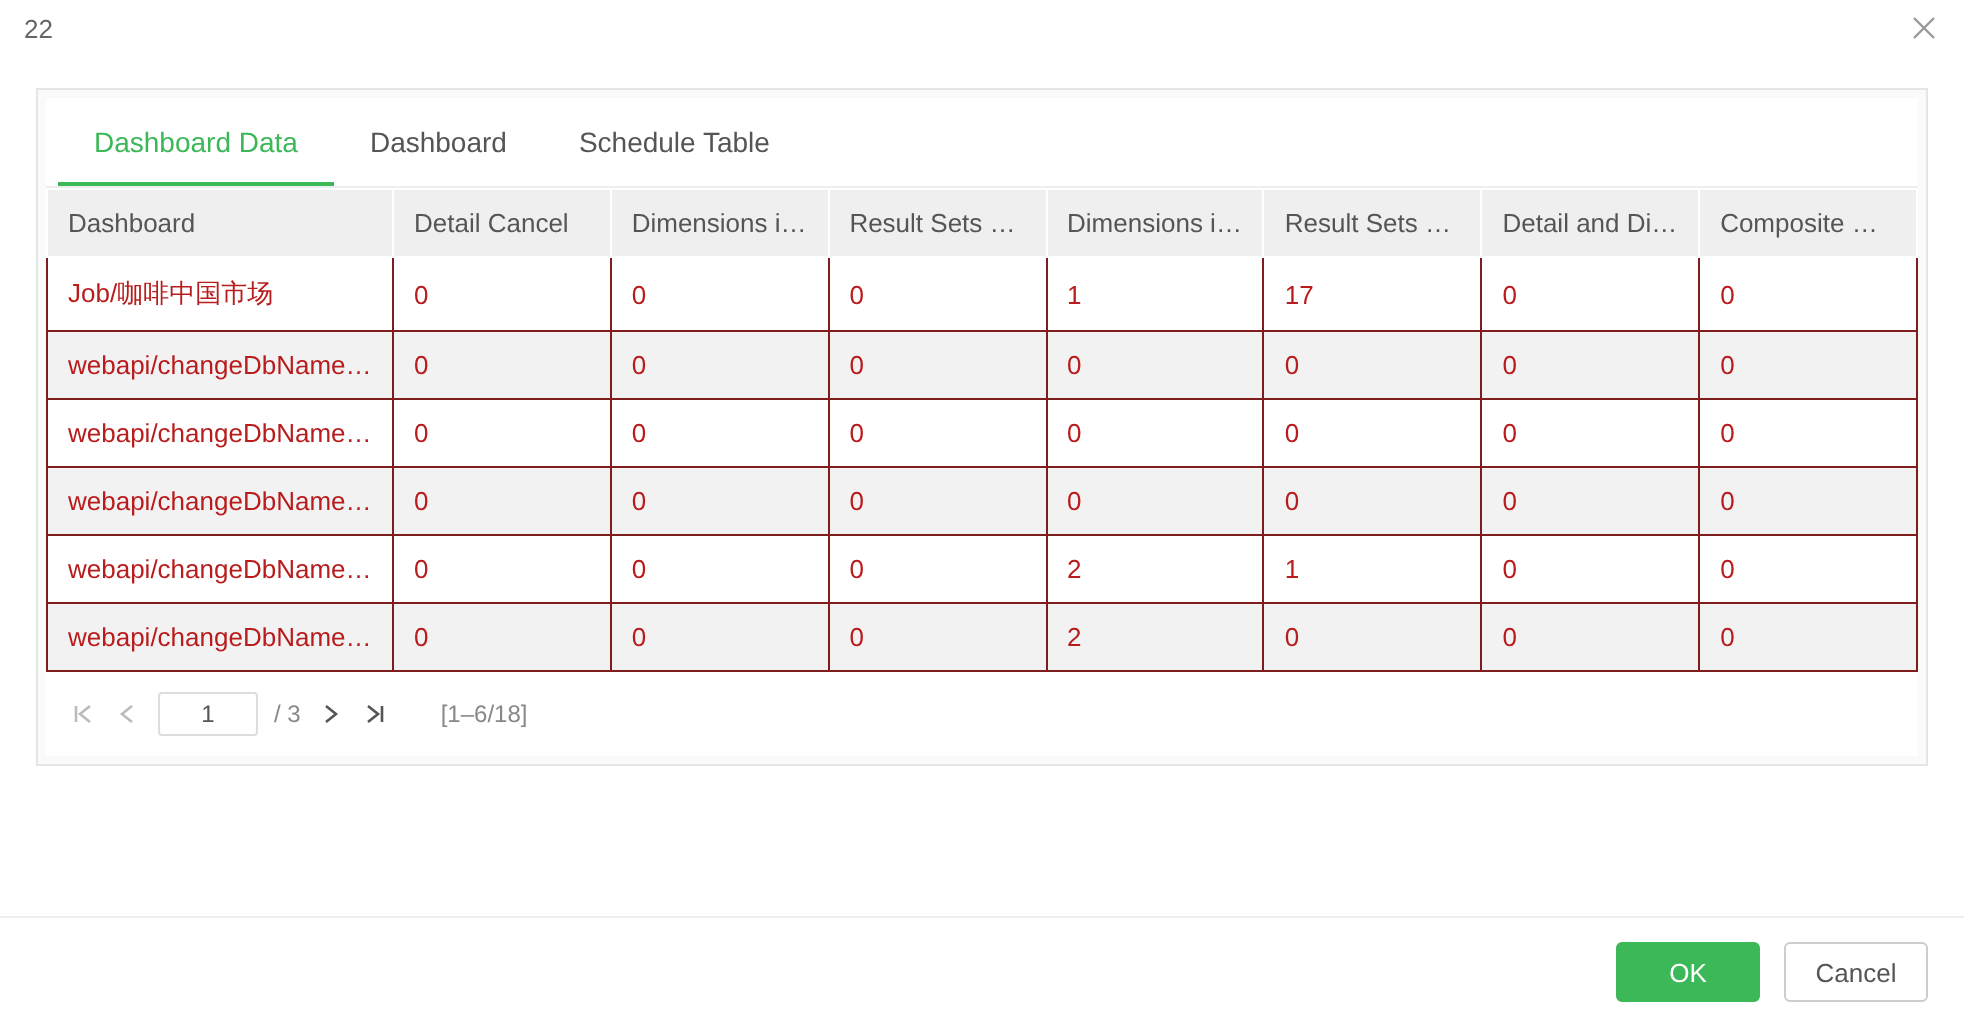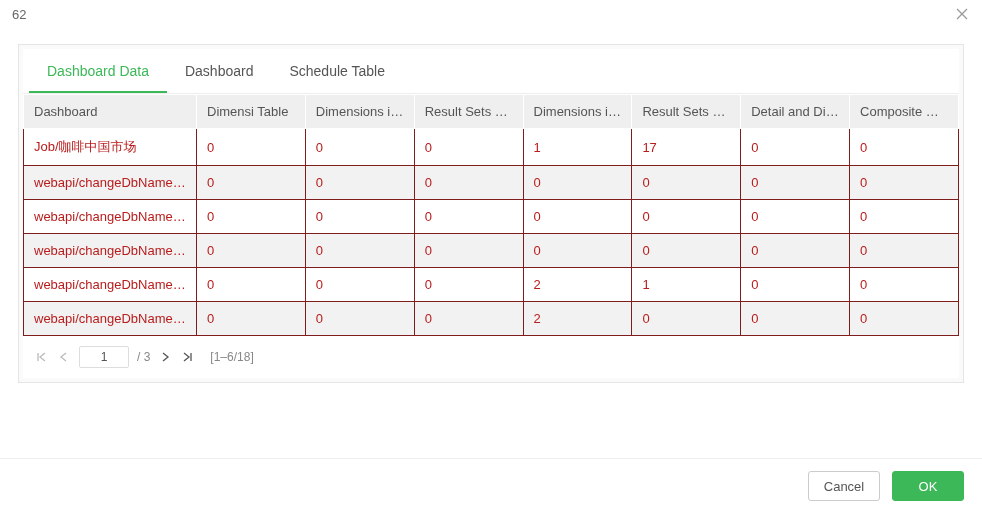--- a/index.html
+++ b/index.html
@@ -28,21 +28,21 @@
   .btn-primary { background: #3cb858; color: #fff; border: 1px solid #3cb858; }
   .btn-default { background: #fff; color: #555; border: 1px solid #ccc; }
   .col-0 { width: 18.5%; }
   .col-n { width: 11.64%; }
 </style>
 </head>
 <body>
 <div class="window">
 
   <div class="titlebar">
-    <span class="title">62</span>
+    <span class="title">22</span>
     <span class="close-x">
       <svg viewBox="0 0 12 12">
           <line x1="1" y1="1" x2="11" y2="11" stroke="currentColor" stroke-width="1.2"></line>
           <line x1="11" y1="1" x2="1" y2="11" stroke="currentColor" stroke-width="1.2"></line>
         </svg>
     </span>
   </div>
 
   <div class="content-wrap">
     <div class="panel">
@@ -61,21 +61,21 @@
               <col class="col-n">
               <col class="col-n">
               <col class="col-n">
               <col class="col-n">
               <col class="col-n">
               <col class="col-n">
           </colgroup>
           <thead>
             <tr>
               <th>Dashboard</th>
-              <th>Dimensi Table</th>
+              <th>Detail Cancel</th>
               <th>Dimensions in Deta</th>
               <th>Result Sets of De</th>
               <th>Dimensions in Aggr</th>
               <th>Result Sets of Aggr</th>
               <th>Detail and Dimensi</th>
               <th>Composite Data Set</th>
             </tr>
           </thead>
           <tbody id="tbody">
               <tr>
@@ -157,25 +157,25 @@
           <span class="navbtn enabled">
             <svg viewBox="0 0 10 10" width="10" height="10">
                 <path d="M3 1l5 4-5 4" stroke="currentColor" fill="none" stroke-width="1.3"></path>
               </svg>
           </span>
           <span class="navbtn enabled">
             <svg viewBox="0 0 10 10" width="10" height="10">
                 <path d="M9 1v8M2 1l5 4-5 4" stroke="currentColor" fill="none" stroke-width="1.3"></path>
               </svg>
           </span>
-          <span style="margin-left:8px">[1–6/18]</span>
+          <span style="margin-left:18px">[1–6/18]</span>
         </div>
 
       </div>
     </div>
   </div>
 
   <div class="footer">
+    <div class="btn btn-primary">OK</div>
     <div class="btn btn-default">Cancel</div>
-    <div class="btn btn-primary">OK</div>
   </div>
 
 </div>
 
 </body></html>

